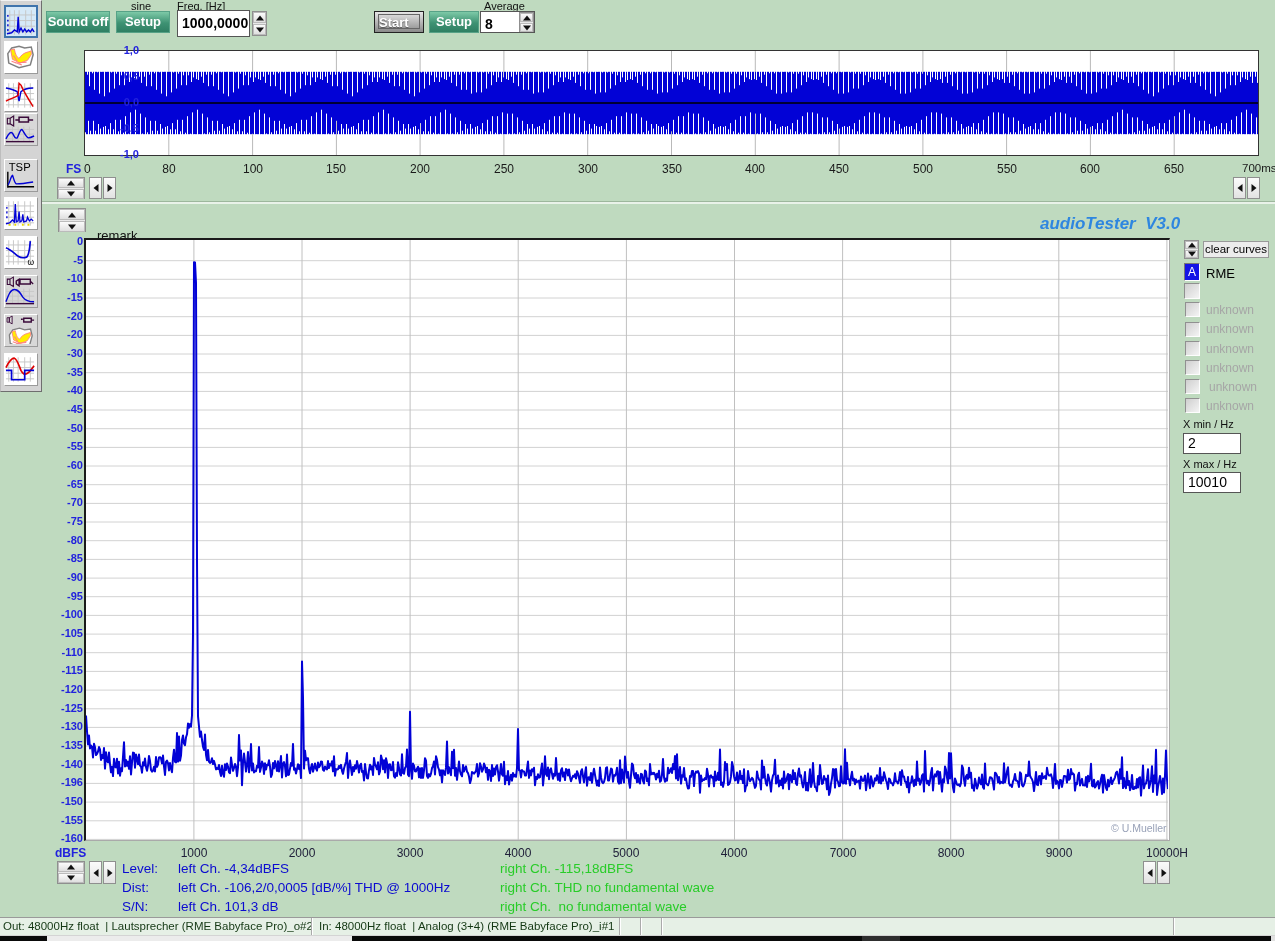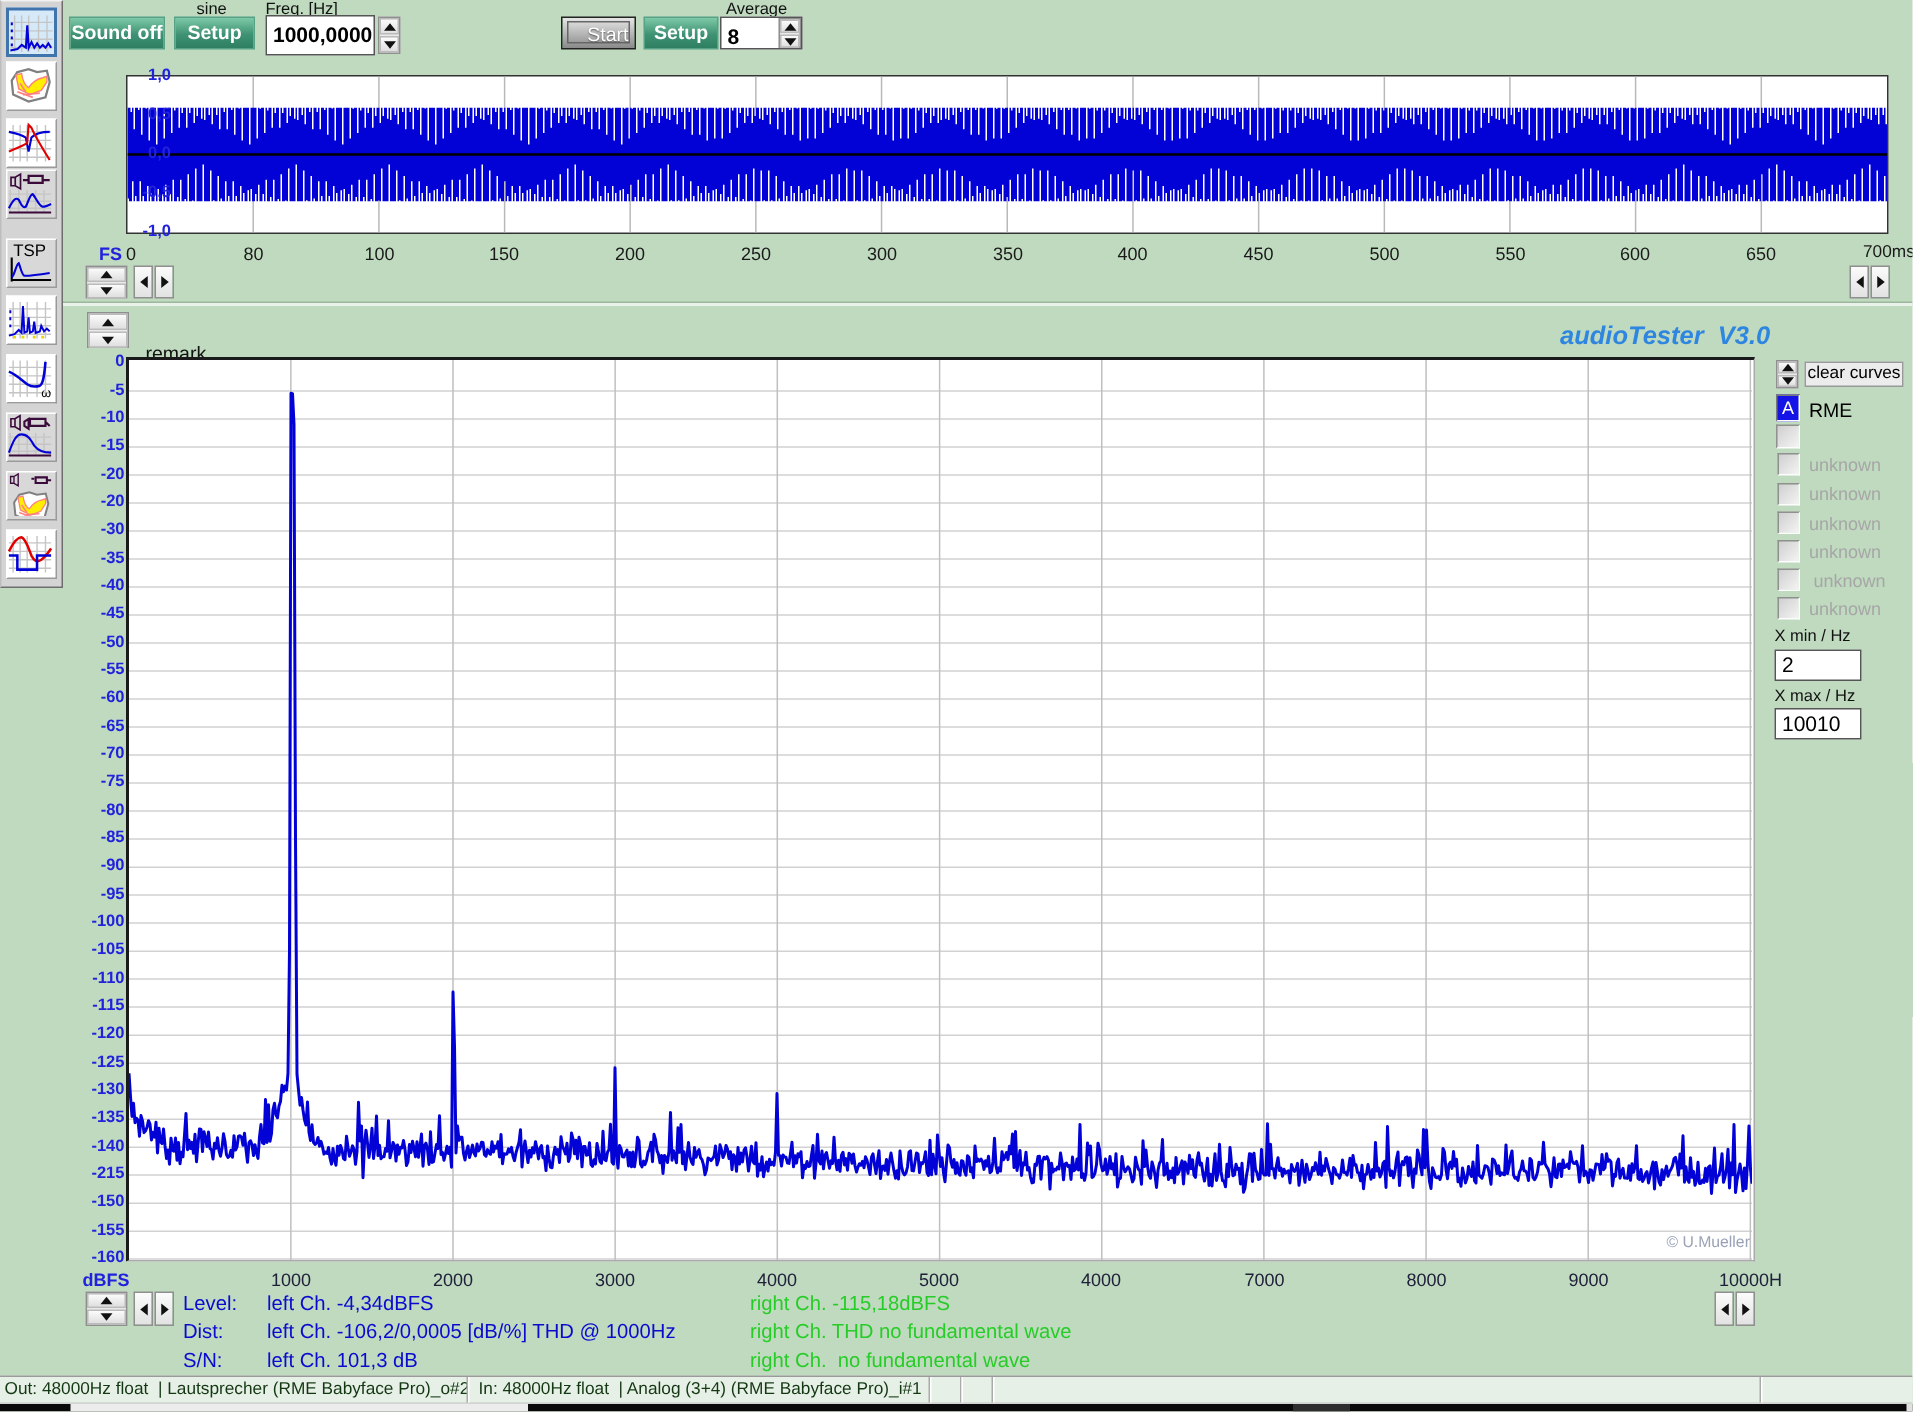--- a/index.html
+++ b/index.html
@@ -9,21 +9,21 @@
 .lbl{position:absolute;font-size:11px;color:#111}
 .sv{position:absolute;border:1px solid #8f8f8f;background:#e9e9e9;padding:0}
 .svb{background:linear-gradient(#fbfbfb,#dfdfdf);border:1px solid #bbb;margin:0;position:relative}
 .tu{position:absolute;left:50%;top:50%;transform:translate(-50%,-50%);width:0;height:0;border-left:4px solid transparent;border-right:4px solid transparent;border-bottom:5px solid #111}
 .td{position:absolute;left:50%;top:50%;transform:translate(-50%,-50%);width:0;height:0;border-left:4px solid transparent;border-right:4px solid transparent;border-top:5px solid #111}
 .ab{position:absolute;border:1px solid #8f8f8f;background:linear-gradient(#fbfbfb,#e2e2e2)}
 .tl{position:absolute;left:50%;top:50%;transform:translate(-50%,-50%);width:0;height:0;border-top:4px solid transparent;border-bottom:4px solid transparent;border-right:5px solid #111}
 .tr{position:absolute;left:50%;top:50%;transform:translate(-50%,-50%);width:0;height:0;border-top:4px solid transparent;border-bottom:4px solid transparent;border-left:5px solid #111}
 .yl{position:absolute;right:1192px;width:40px;text-align:right;font-size:11px;font-weight:bold;color:#2222dd}
 .xl{position:absolute;top:846px;width:80px;text-align:center;font-size:12px;color:#20203a}
-.wyl{position:absolute;right:1161px;width:40px;text-align:right;font-size:11px;font-weight:bold;color:#2222dd}
+.wyl{position:absolute;right:1136px;width:40px;text-align:right;font-size:11px;font-weight:bold;color:#2222dd}
 .wxl{position:absolute;top:162px;width:60px;text-align:center;font-size:12px;color:#1a1a1a}
 .cb{position:absolute;width:15px;height:15px;background:linear-gradient(135deg,#cfcfcf,#f4f4f4);border:1px solid;border-color:#909090 #fdfdfd #fdfdfd #909090}
 .unk{position:absolute;font-size:12px;color:#a6a6a6}
 .meas{position:absolute;font-size:13.5px;color:#0b0bd0}
 .measg{position:absolute;font-size:13.5px;color:#28cc28}
 </style></head><body>
 
 <div class="abs" style="left:0;top:201px;width:1275px;height:1px;background:#9db79d"></div>
 <div class="abs" style="left:0;top:202px;width:1275px;height:2px;background:#e9f2e9"></div>
 
@@ -106,21 +106,21 @@
 <div class="inp" style="left:177px;top:10px;width:73px;height:27px">1000,0000</div>
 <div class="sv" style="left:252px;top:11px;width:15px;height:25px">
 <div class="svb" style="height:11px">
       <span class="tu"></span>
     </div>
 <div class="svb" style="height:11px;margin-top:1px">
       <span class="td"></span>
     </div>
   </div>
 <div class="abs" style="left:374px;top:11px;width:50px;height:22px;background:linear-gradient(#e6e6e6,#8a8a8a);border:1px solid #222">
-    <div style="position:absolute;left:3px;top:2px;right:3px;bottom:3px;border:1px solid #666;color:#fff;font-weight:normal;font-size:13px;text-align:right;line-height:15px;text-shadow:0 1px 1px #555">Start</div>
+    <div style="position:absolute;left:3px;top:2px;right:3px;bottom:3px;border:1px solid #666;color:#fff;font-weight:bold;font-size:13px;text-align:left;line-height:15px;text-shadow:0 1px 1px #555">Start</div>
   </div>
 <div class="gbtn" style="left:429px;top:11px;width:50px;height:22px">Setup</div>
 <div class="lbl" style="left:484px;top:0px">Average</div>
 <div class="inp" style="left:480px;top:11px;width:55px;height:22px">8</div>
 <div class="sv" style="left:519px;top:12px;width:15px;height:20px">
 <div class="svb" style="height:9px">
       <span class="tu"></span>
     </div>
 <div class="svb" style="height:9px;margin-top:1px">
       <span class="td"></span>
@@ -214,21 +214,21 @@
 <div class="yl" style="top:590px">-95</div>
 <div class="yl" style="top:608px">-100</div>
 <div class="yl" style="top:627px">-105</div>
 <div class="yl" style="top:646px">-110</div>
 <div class="yl" style="top:664px">-115</div>
 <div class="yl" style="top:683px">-120</div>
 <div class="yl" style="top:702px">-125</div>
 <div class="yl" style="top:720px">-130</div>
 <div class="yl" style="top:739px">-135</div>
 <div class="yl" style="top:758px">-140</div>
-<div class="yl" style="top:776px">-215</div>
+<div class="yl" style="top:776px">-196</div>
 <div class="yl" style="top:795px">-150</div>
 <div class="yl" style="top:814px">-155</div>
 <div class="yl" style="top:832px">-160</div>
 <div class="xl" style="left:154px">1000</div>
 <div class="xl" style="left:262px">2000</div>
 <div class="xl" style="left:370px">3000</div>
 <div class="xl" style="left:478px">4000</div>
 <div class="xl" style="left:586px">5000</div>
 <div class="xl" style="left:694px">4000</div>
 <div class="xl" style="left:803px">7000</div>

